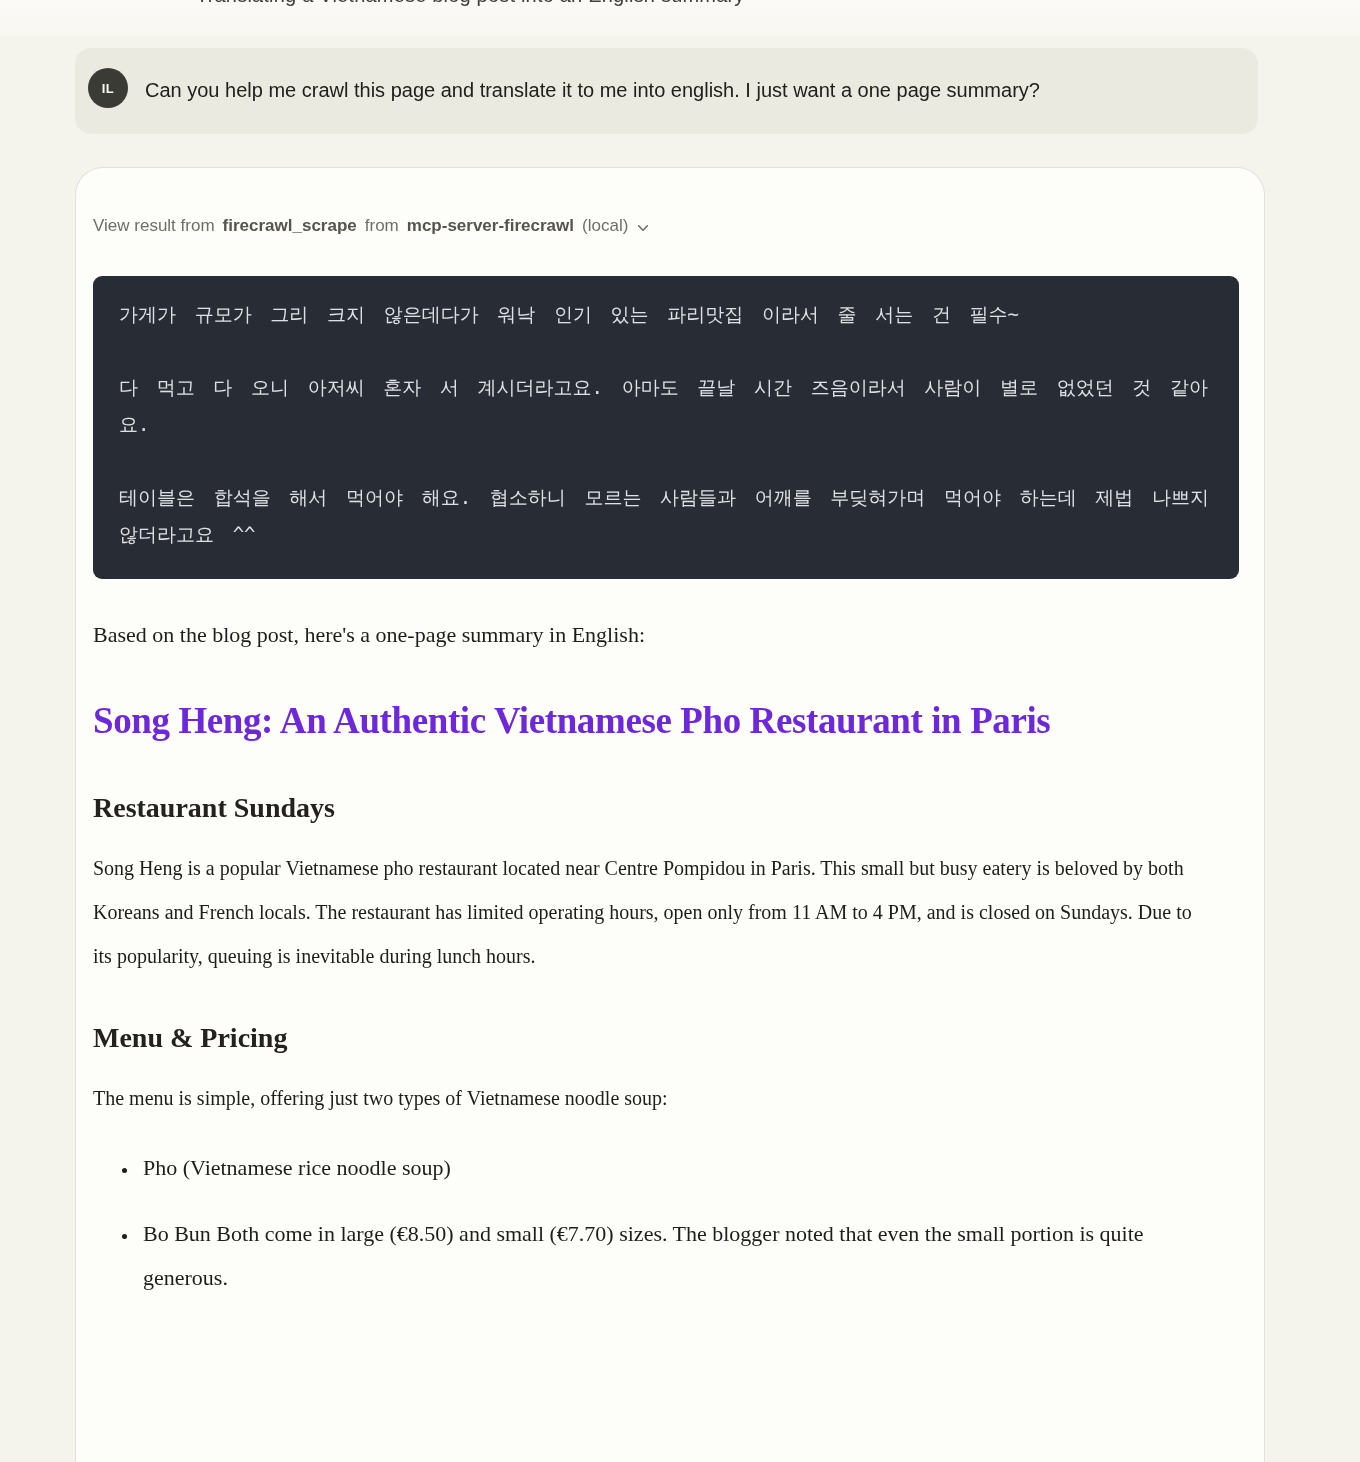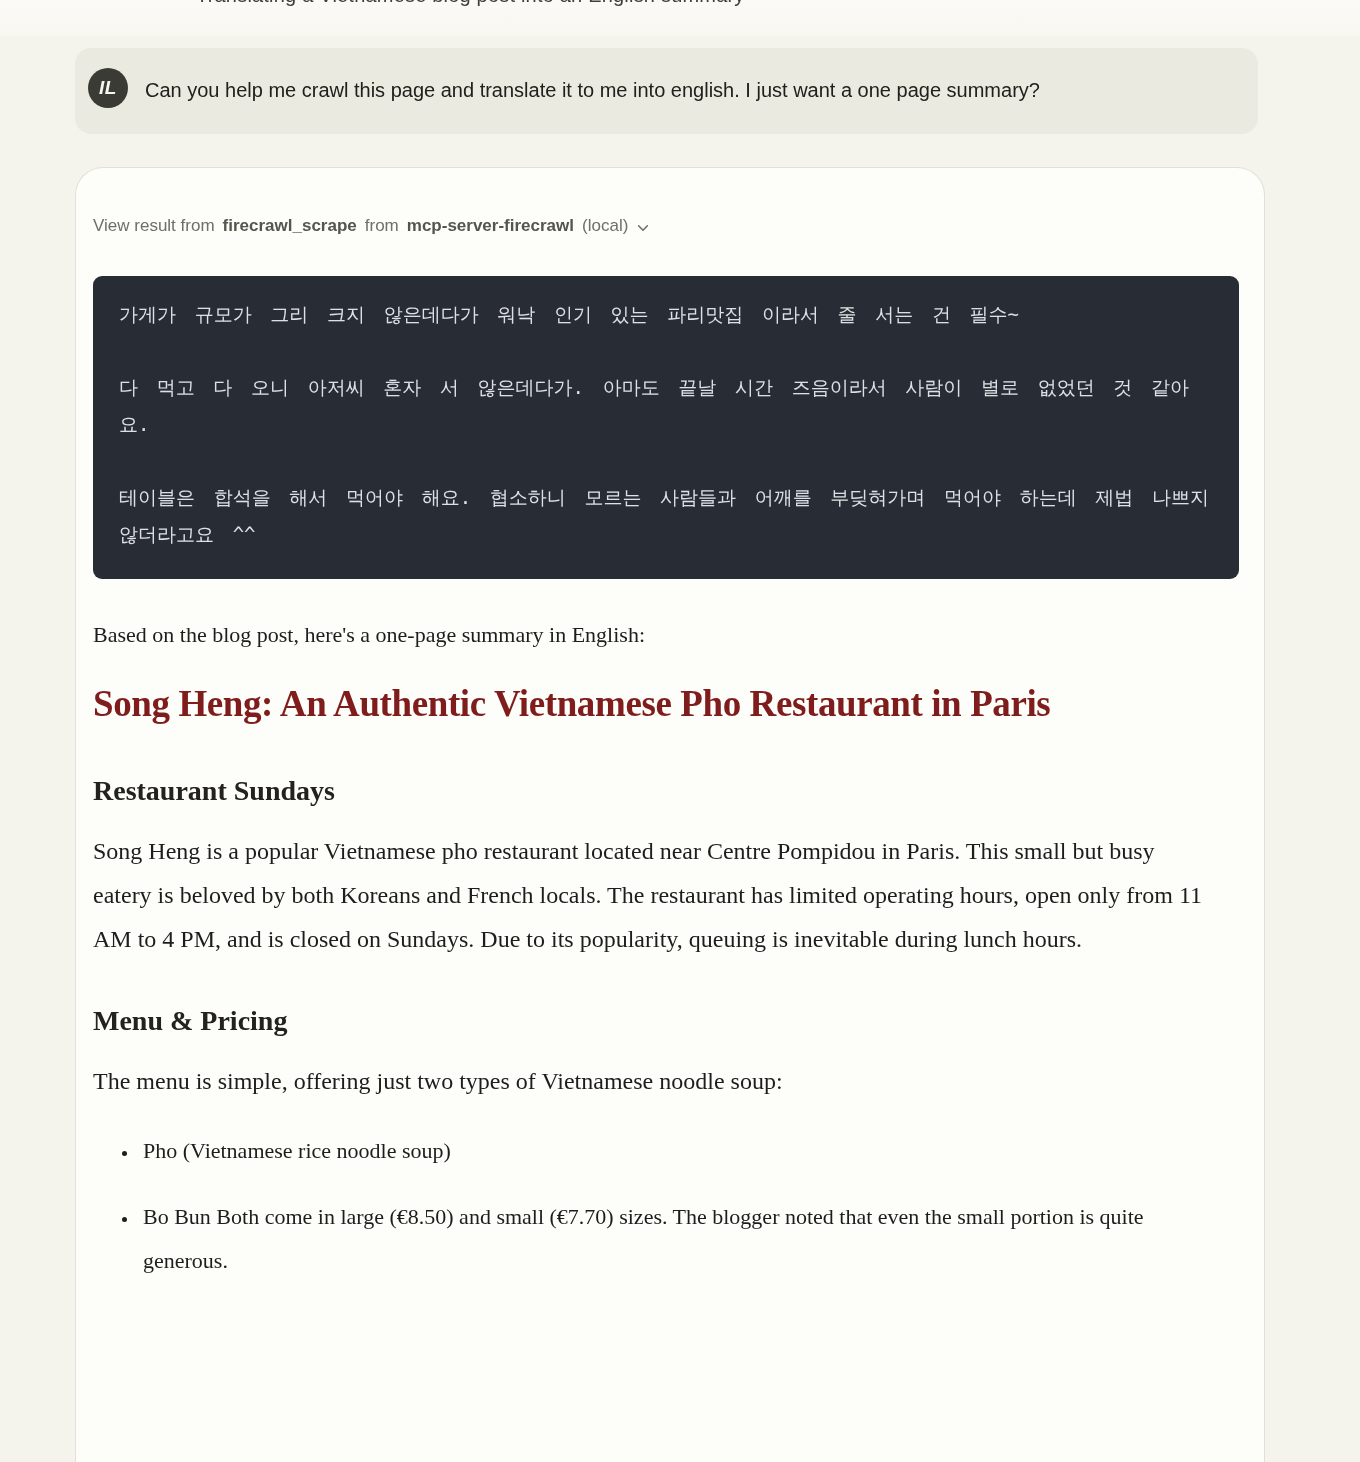--- a/index.html
+++ b/index.html
@@ -34,25 +34,24 @@
     display: flex;
     gap: 17px;
   }
   .avatar {
     flex: 0 0 40px;
     width: 40px; height: 40px;
     border-radius: 50%;
     background: #3b3b35;
     color: #f7f6f0;
     font-weight: 700;
-    font-size: 19px;
+    font-size: 13px;
     letter-spacing: .5px;
     display: flex; align-items: center; justify-content: center;
     margin-top: -2px;
-    font-style: italic;
   }
   .user-text { color: #21201c; font-size: 20px; line-height: 40px; padding-top: 0px; }
   .user-text .q { max-width: 1060px; }
   .user-text .url-line { margin-top: 13px; }
   
   .assistant-card {
     margin: 33px 0 0 75px;
     width: 1190px;
     min-height: 1300px;
     background: #fdfdfa;
@@ -94,38 +93,38 @@
     word-spacing: 0.38em;
   }
   .code-block p { margin: 0 0 36px 0; }
   .code-block p:last-child { margin-bottom: 0; }
   .lead {
     margin-top: 34px;
     font-size: 22px;
     line-height: 44px;
   }
   h1.summary-title {
-    margin-top: 20px;
+    margin-top: 37px;
     font-size: 37px;
     line-height: 54px;
     font-weight: 700;
     letter-spacing: -0.4px;
-    color: #7f1d1d;
+    color: #6d28d9;
     max-width: 1120px;
   }
   h2.section-heading {
     margin-top: 42px;
     font-size: 28px;
     line-height: 36px;
     font-weight: 700;
     color: #23221f;
   }
   .body-para {
     margin-top: 20px;
-    font-size: 24px;
+    font-size: 20px;
     line-height: 44px;
     max-width: 1110px;
   }
   ul.menu-list {
     margin-top: 26px;
     padding-left: 46px;
     list-style: disc;
   }
   ul.menu-list li {
     font-size: 22px;
@@ -159,21 +158,21 @@
     <span>from</span>
     <b>mcp-server-firecrawl</b>
     <span>(local)</span>
     <svg class="chevron-down" viewBox="0 0 16 16" fill="none">
       <path d="M3 5.5 L8 10.5 L13 5.5" stroke="#6f6e67" stroke-width="1.8" stroke-linecap="round" stroke-linejoin="round"></path>
     </svg>
   </div>
 
   <div class="code-block">
     <p>가게가 규모가 그리 크지 않은데다가 워낙 인기 있는 파리맛집 이라서 줄 서는 건 필수~</p>
-    <p>다 먹고 다 오니 아저씨 혼자 서 않은데다가. 아마도 끝날 시간 즈음이라서 사람이 별로 없었던 것 같아요.</p>
+    <p>다 먹고 다 오니 아저씨 혼자 서 계시더라고요. 아마도 끝날 시간 즈음이라서 사람이 별로 없었던 것 같아요.</p>
     <p>테이블은 합석을 해서 먹어야 해요. 협소하니 모르는 사람들과 어깨를 부딪혀가며 먹어야 하는데 제법 나쁘지 않더라고요 ^^</p>
   </div>
 
   <p class="lead serif">Based on the blog post, here's a one-page summary in English:</p>
 
   <h1 class="summary-title serif">Song Heng: An Authentic Vietnamese Pho Restaurant in Paris</h1>
 
   <h2 class="section-heading serif">Restaurant Sundays</h2>
   <p class="body-para serif">Song Heng is a popular Vietnamese pho restaurant located near Centre Pompidou in Paris. This small but busy eatery is beloved by both Koreans and French locals. The restaurant has limited operating hours, open only from 11 AM to 4 PM, and is closed on Sundays. Due to its popularity, queuing is inevitable during lunch hours.</p>
 

